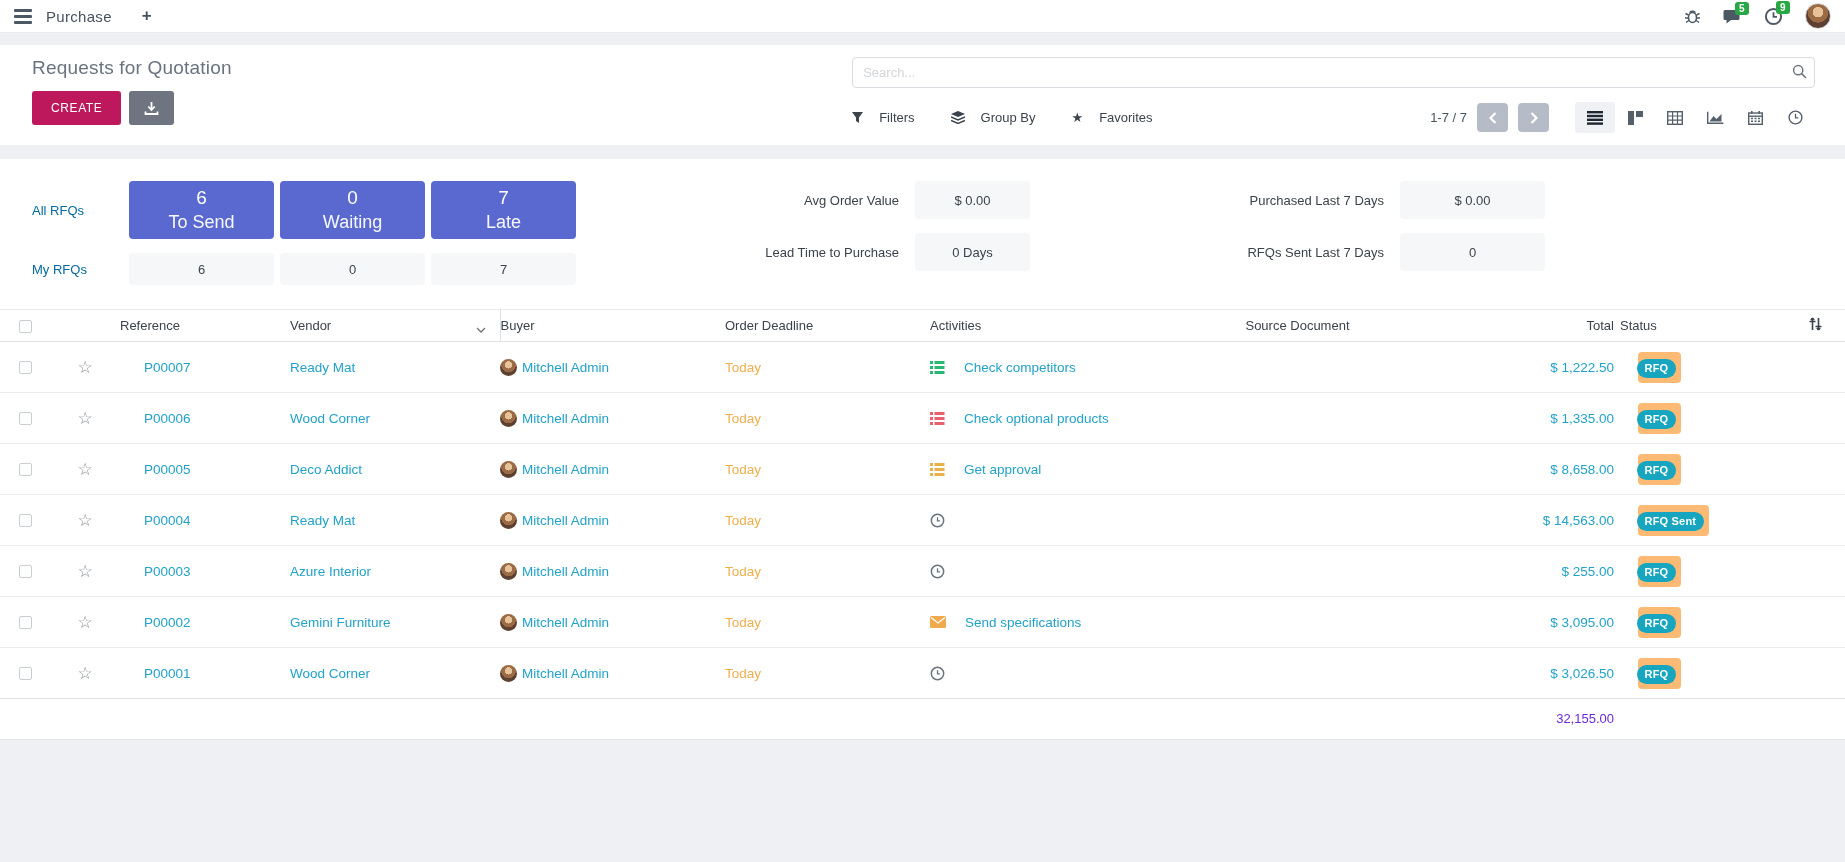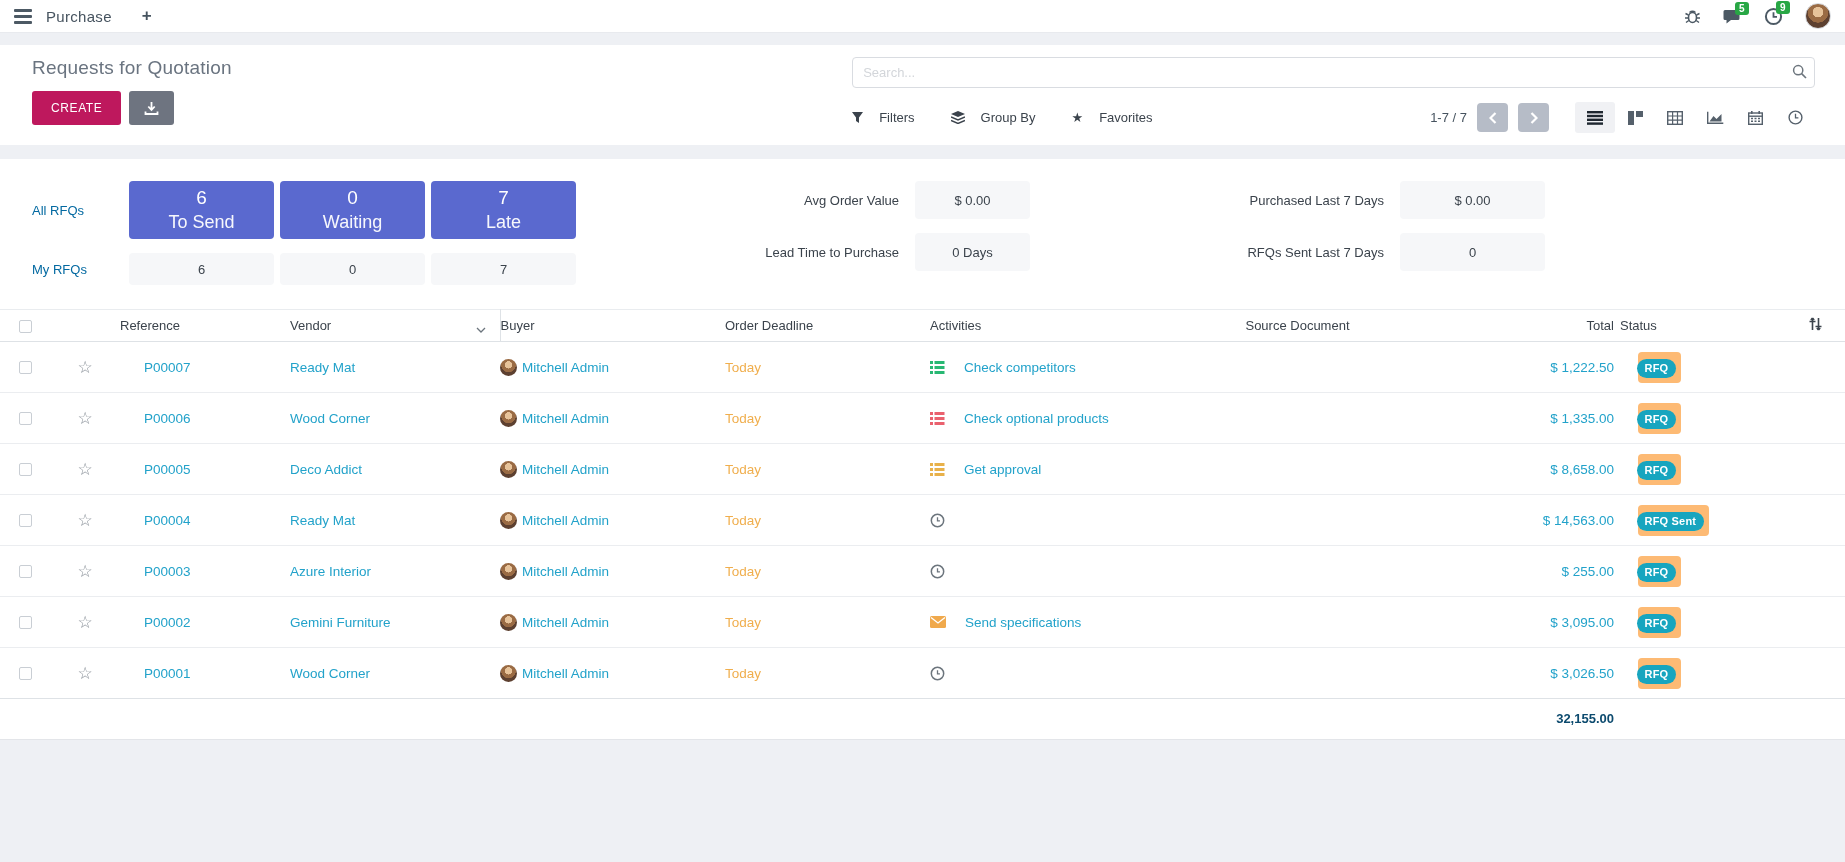--- a/index.html
+++ b/index.html
@@ -106,21 +106,21 @@
   .act { display:flex; align-items:center; gap:19px; }
   .act-label { font-size:13.5px; }
   .c-total-td { text-align:right; padding-right:6px; color:#22a2ca; }
   .c-status-td { padding-left:18px; }
   .badge-wrap { display:inline-block; background:#fdba74; border-radius:4px;
     padding:9px 3px 3px 0; line-height:0; }
   .badge-pill { position:relative; top:-1.5px; left:-1.5px; display:inline-block;
     background:#17a5bf; color:#fff; font-size:11px; font-weight:700; line-height:12px;
     padding:3px 8px 4px; border-radius:10px; letter-spacing:.2px; }
   tfoot td { height:40px; border-top:1px solid #dee2e6; }
-  .footer-total { text-align:right; padding-right:6px; font-size:13px; font-weight:700; color:#0c4a6e; }
+  .footer-total { text-align:right; padding-right:6px; font-size:13px; font-weight:400; color:#6d28d9; }
 
   .bottom-fill { height:126px; background:#eef0f4; border-top:1px solid #e3e5e9; }
 </style>
 </head>
 <body>
 
 <nav class="navbar">
   <div class="nav-left">
     <div class="hamburger">
         <div></div>

